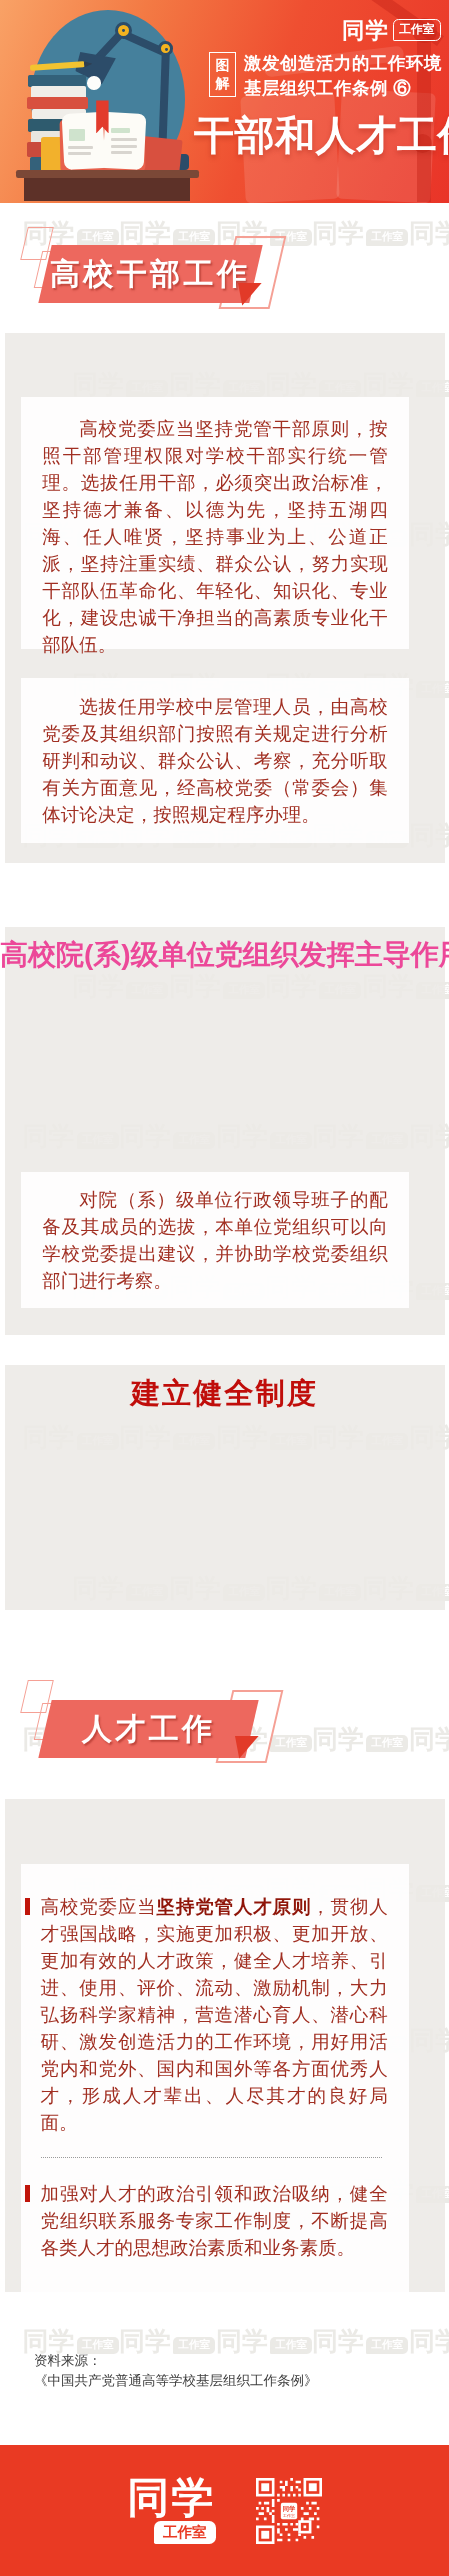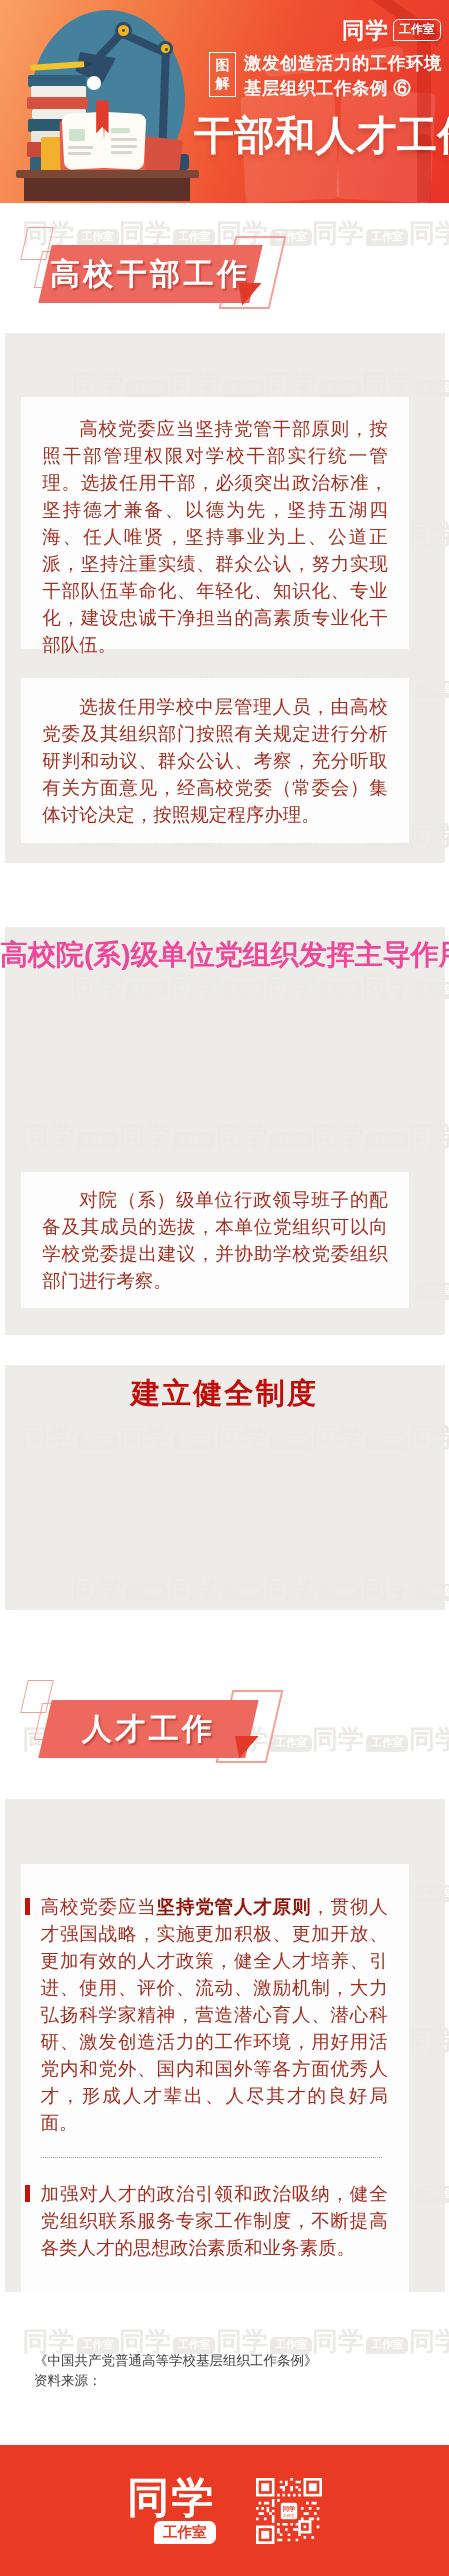--- a/index.html
+++ b/index.html
@@ -470,22 +470,22 @@
       <span>高校党委应当</span><span class="b-bold">坚持党管人才原则</span><span>，贯彻人才强国战略，实施更加积极、更加开放、更加有效的人才政策，健全人才培养、引进、使用、评价、流动、激励机制，大力弘扬科学家精神，营造潜心育人、潜心科研、激发创造活力的工作环境，用好用活党内和党外、国内和国外等各方面优秀人才，形成人才辈出、人尽其才的良好局面。</span>
     </div>
     <hr class="divider">
     <div class="bullet">
       <span class="bar"></span>
       <span>加强对人才的政治引领和政治吸纳，健全党组织联系服务专家工作制度，不断提高各类人才的思想政治素质和业务素质。</span>
     </div>
   </div>
 
   <div class="src">
+    <div>资料来源：</div>
     <div>《中国共产党普通高等学校基层组织工作条例》</div>
-    <div>资料来源：</div>
   </div>
 
   <div class="footer-red">
     <div class="f-brand">
       <span class="f-name">同学</span>
       <span class="f-tag">工作室</span>
     </div>
     <svg width="66" height="66" viewBox="0 0 25 25">
       <rect x="0" y="0" width="7" height="7" fill="#ffffff"></rect>
       <rect x="1" y="1" width="5" height="5" fill="#e93a23"></rect>

